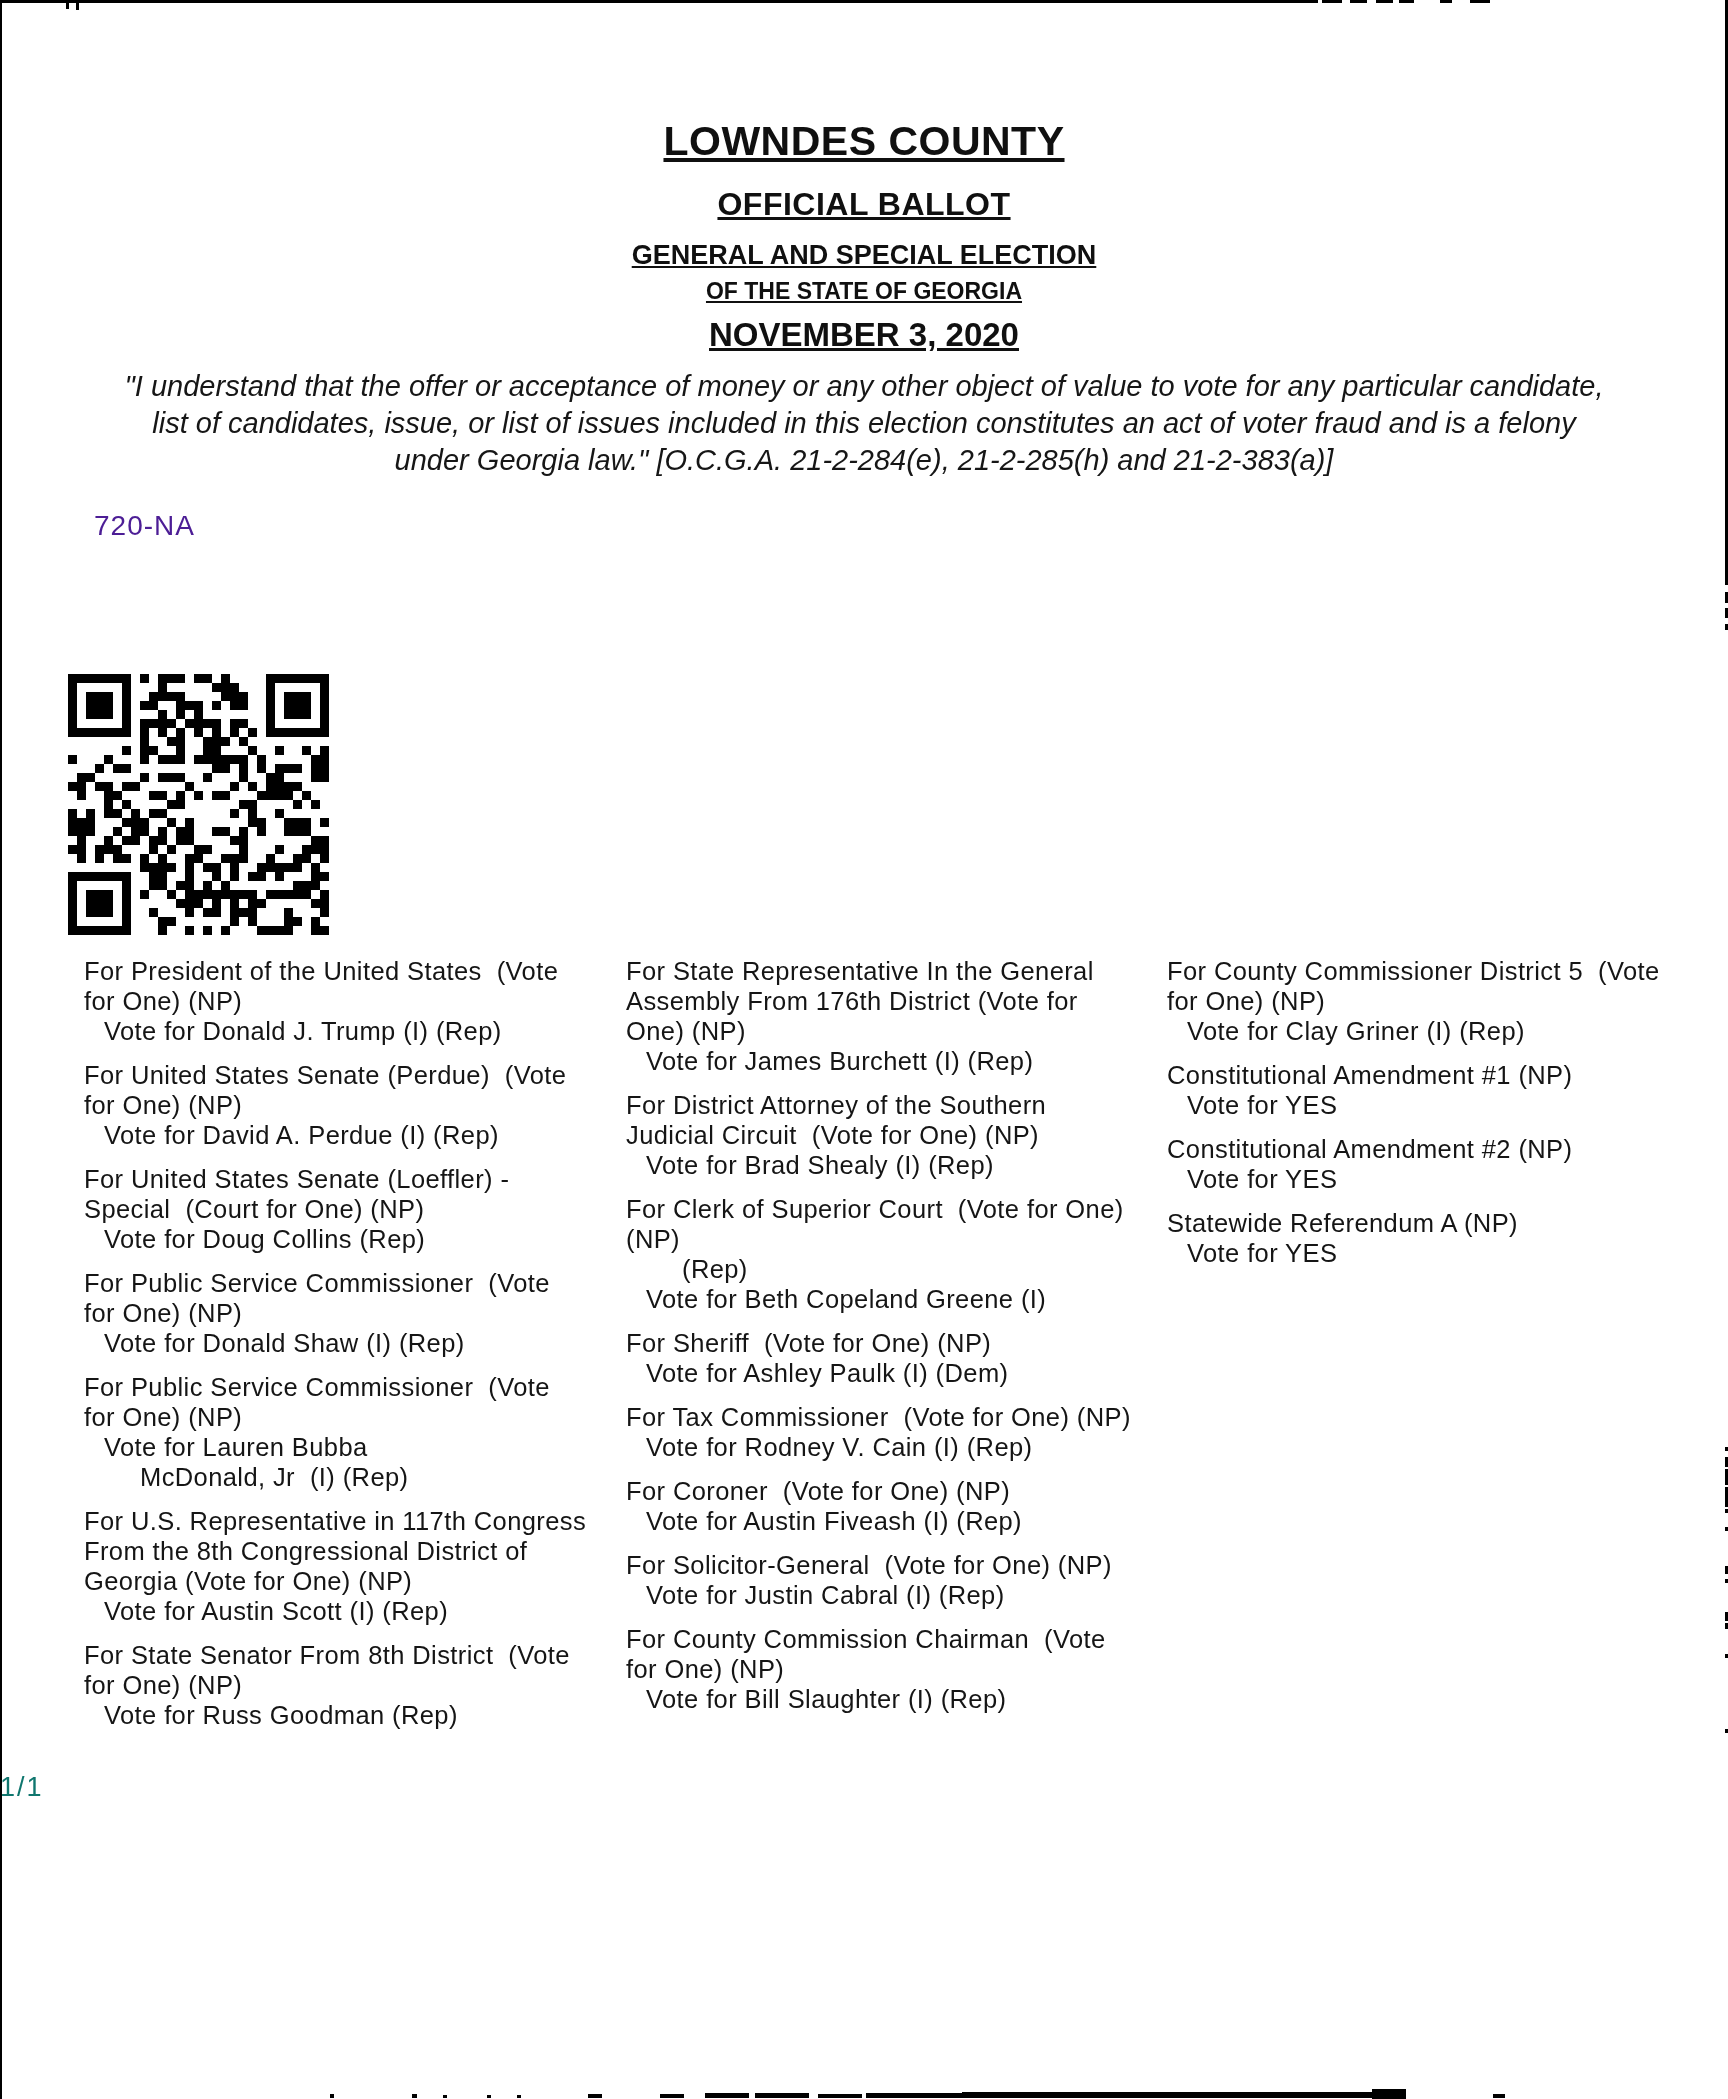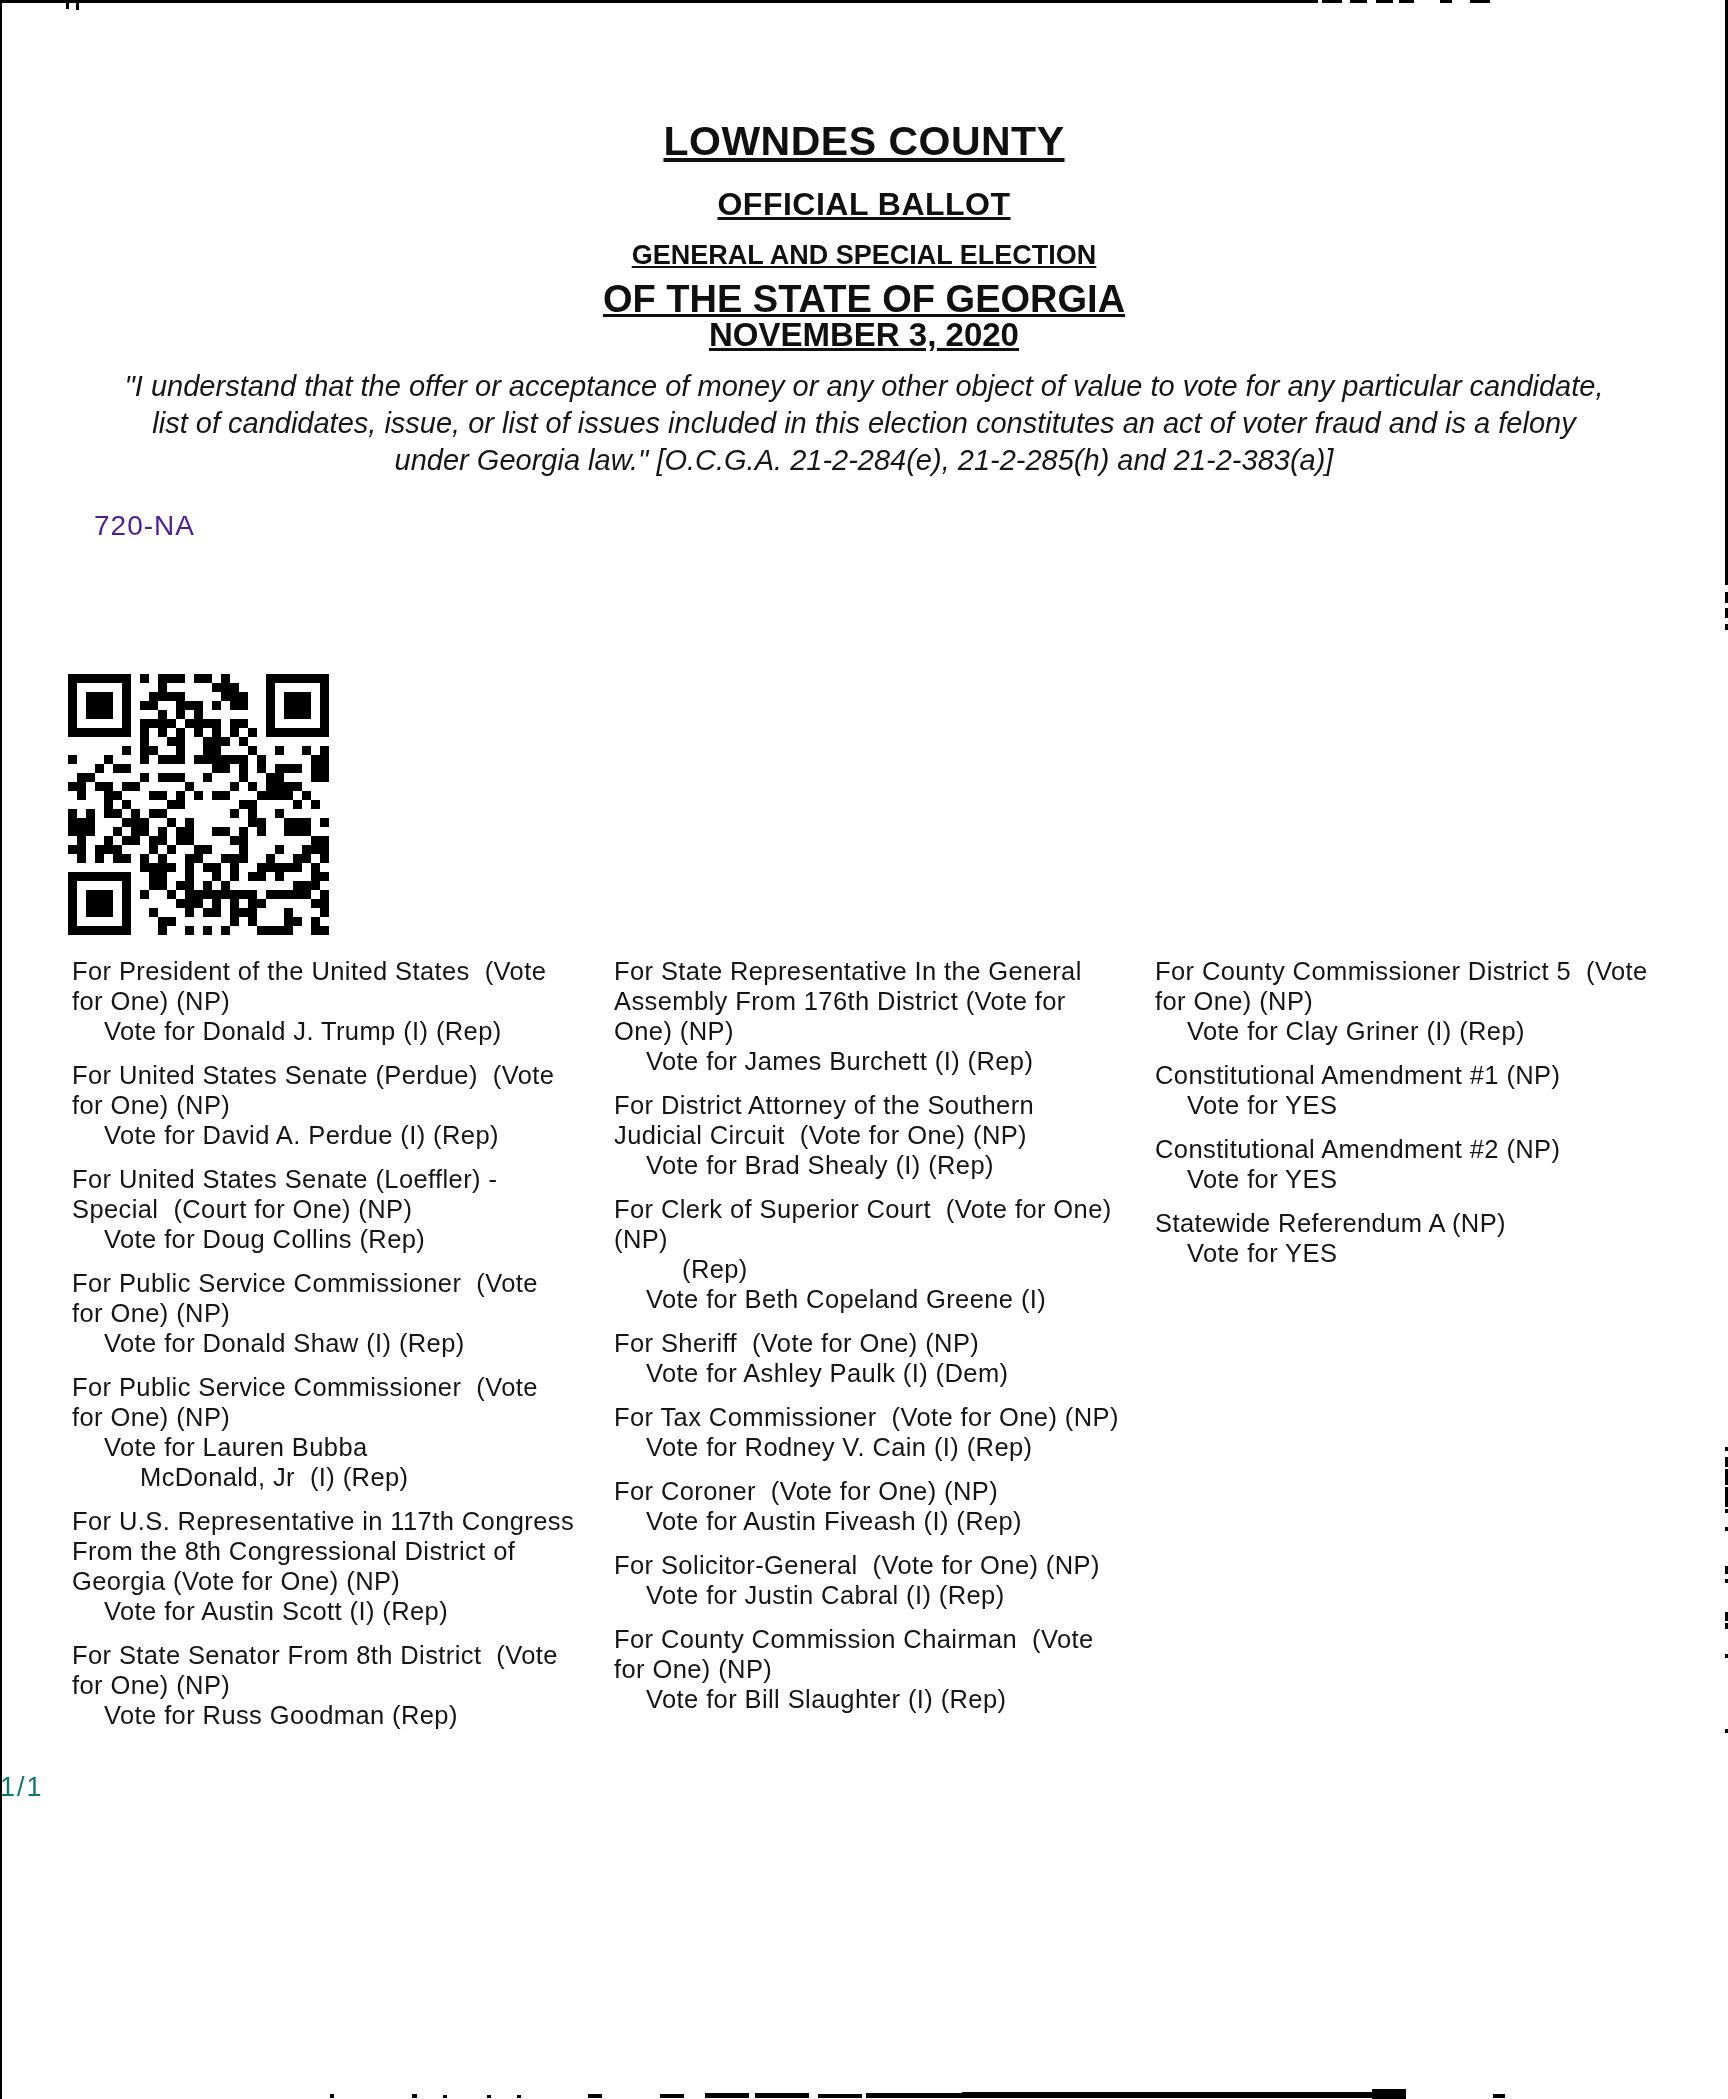--- a/index.html
+++ b/index.html
@@ -11,36 +11,36 @@
     color:#141414;
     overflow:hidden;
   }
   
   .mark{position:absolute;background:#000;}
   
   .masthead-line{position:absolute;left:0;right:0;text-align:center;font-weight:bold;color:#101010;text-decoration:underline;}
   .county{top:118px;font-size:41px;letter-spacing:.5px;}
   .ballot-title{top:186px;font-size:32px;letter-spacing:.5px;}
   .el1{top:240px;font-size:27px;}
-  .el2{top:278px;font-size:38px;}
+  .el2{top:278px;font-size:23px;}
   .el3{top:316px;font-size:33px;}
   .disclaimer{
     position:absolute;top:368px;left:54px;width:1620px;
     text-align:center;font-style:italic;font-size:29px;line-height:37px;
     white-space:pre-wrap;color:#161616;
   }
   .precinct{position:absolute;top:510px;left:94px;font-size:28px;letter-spacing:1px;color:#4c1d95;}
   .qr{position:absolute;top:674px;left:68px;width:261px;height:261px;}
   
   .col{position:absolute;top:956px;font-size:25.5px;line-height:30px;letter-spacing:.4px;color:#151515;}
   .col1{left:72px;width:540px;}
   .col2{left:614px;width:543px;}
   .col3{left:1155px;width:573px;}
   .contest{margin:0 0 14px 0;}
-  .contest-title{white-space:pre-wrap;}
+  .contest-title{white-space:pre-wrap;margin-left:12px;}
   .vote-line{padding-left:32px;white-space:pre-wrap;}
   .vote-line.cont{padding-left:68px;}
   .page-number{position:absolute;top:1772px;left:0;right:0;text-align:left;font-size:27px;letter-spacing:2px;color:#0f766e;}
 </style>
 </head>
 <body>
 
 <div class="page">
 
   <div class="mark" style="left:0;top:0;width:1318px;height:3px;"></div>

